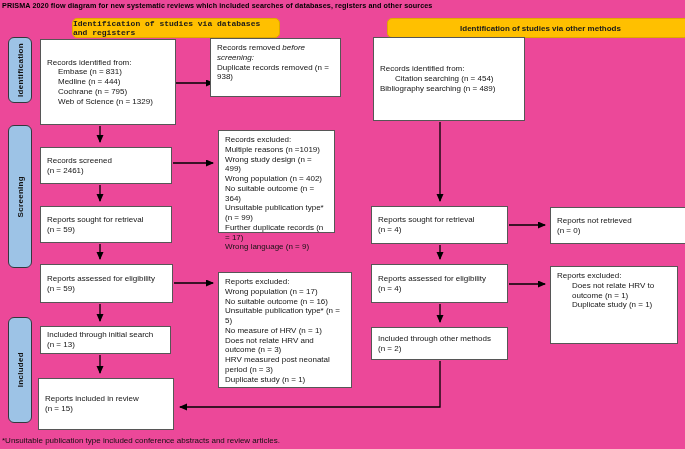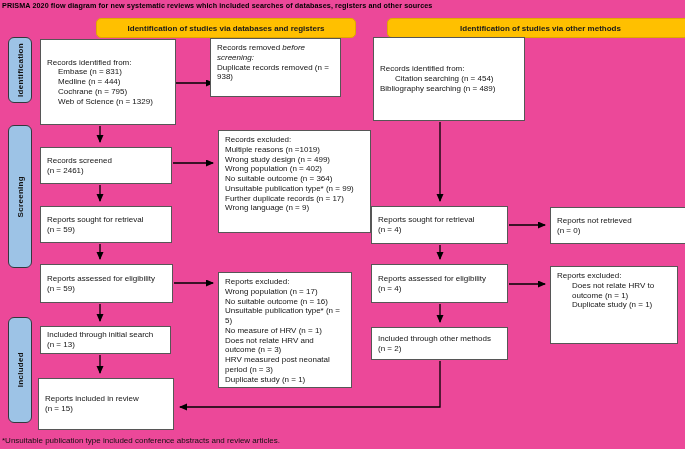--- a/index.html
+++ b/index.html
@@ -11,21 +11,21 @@
     position:absolute; left:2px; top:1px; font-size:7.2px; font-weight:bold;
     color:#000; letter-spacing:0.1px;
   }
   .arrows { position:absolute; left:0; top:0; }
   .hdr {
     position:absolute; top:18px; height:20px; background:#FFC000;
     border:1px solid #e0a800; border-radius:5px; box-sizing:border-box;
     display:flex; align-items:center; justify-content:center;
     font-size:8px; font-weight:bold; color:#1a1a1a;
   }
-  .hdr-left  { left:96px;  width:260px; }
+  .hdr-left  { left:72px;  width:208px;font-family:Liberation Mono, monospace; }
   .hdr-right { left:387px; width:307px; }
   .stage {
     position:absolute; left:8px; width:24px; background:#9DC3E6;
     border:1.4px solid #33373d; border-radius:6px; box-sizing:border-box;
     display:flex; align-items:center; justify-content:center;
   }
   .stage-identification { top:37px;  height:66px; }
   .stage-screening      { top:125px; height:143px; }
   .stage-included       { top:317px; height:106px; }
   .stage-text {
@@ -37,21 +37,21 @@
     box-sizing:border-box; font-size:8px; line-height:1.22; color:#141414;
     padding:4px 5px 4px 6px;
   }
   .box.center { display:flex; flex-direction:column; justify-content:center; }
   .line { white-space:normal; }
   .indent  { padding-left:11px; }
   .indent2 { padding-left:15px; }
   .box-a { left:40px;  top:39px;  width:136px; height:86px;  }
   .box-b { left:210px; top:38px;  width:131px; height:59px;  }
   .box-c { left:40px;  top:147px; width:132px; height:37px;  }
-  .box-d { left:218px; top:130px; width:153px; height:103px; }
+  .box-d { left:218px; top:130px; width:117px; height:103px; }
   .box-e { left:40px;  top:206px; width:132px; height:37px;  }
   .box-f { left:40px;  top:264px; width:133px; height:39px;  }
   .box-g { left:218px; top:272px; width:134px; height:116px; }
   .box-h { left:40px;  top:326px; width:131px; height:28px; padding-top:2px; padding-bottom:2px; }
   .box-i { left:38px;  top:378px; width:136px; height:52px;  }
   .box-j { left:373px; top:37px;  width:152px; height:84px;  }
   .box-k { left:371px; top:206px; width:137px; height:38px;  }
   .box-l { left:550px; top:207px; width:143px; height:37px;  }
   .box-m { left:371px; top:264px; width:137px; height:39px;  }
   .box-n { left:550px; top:266px; width:128px; height:78px;  }

